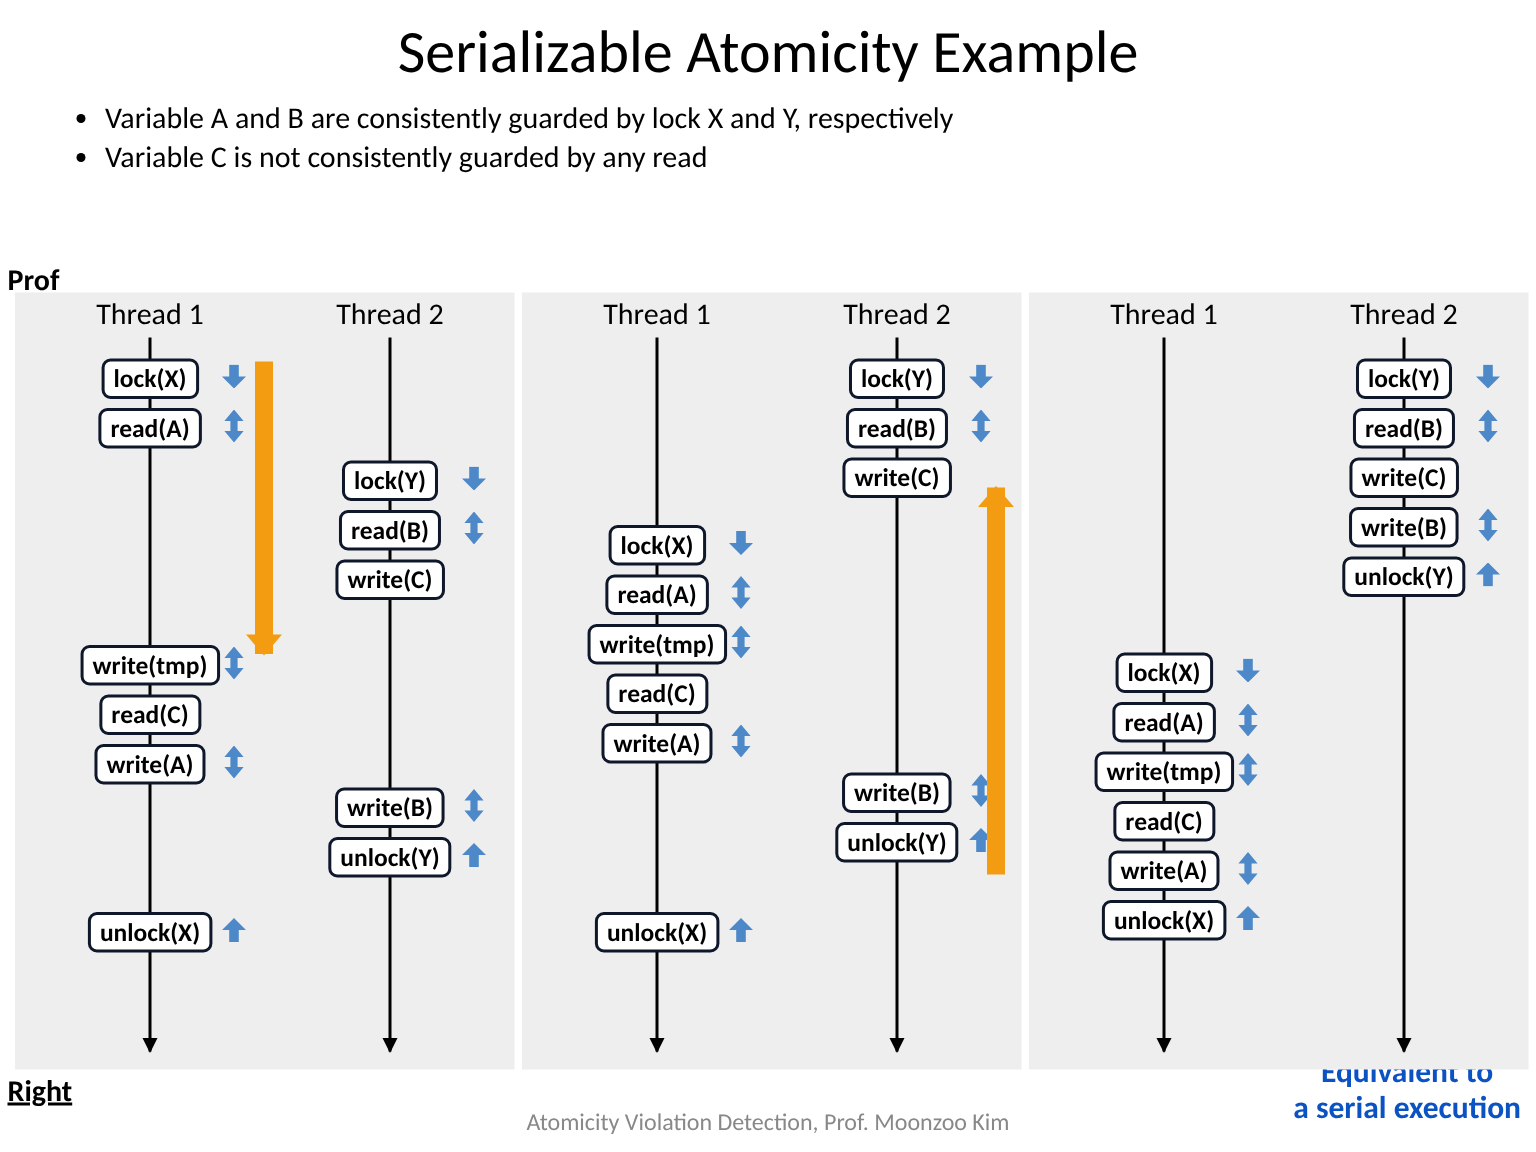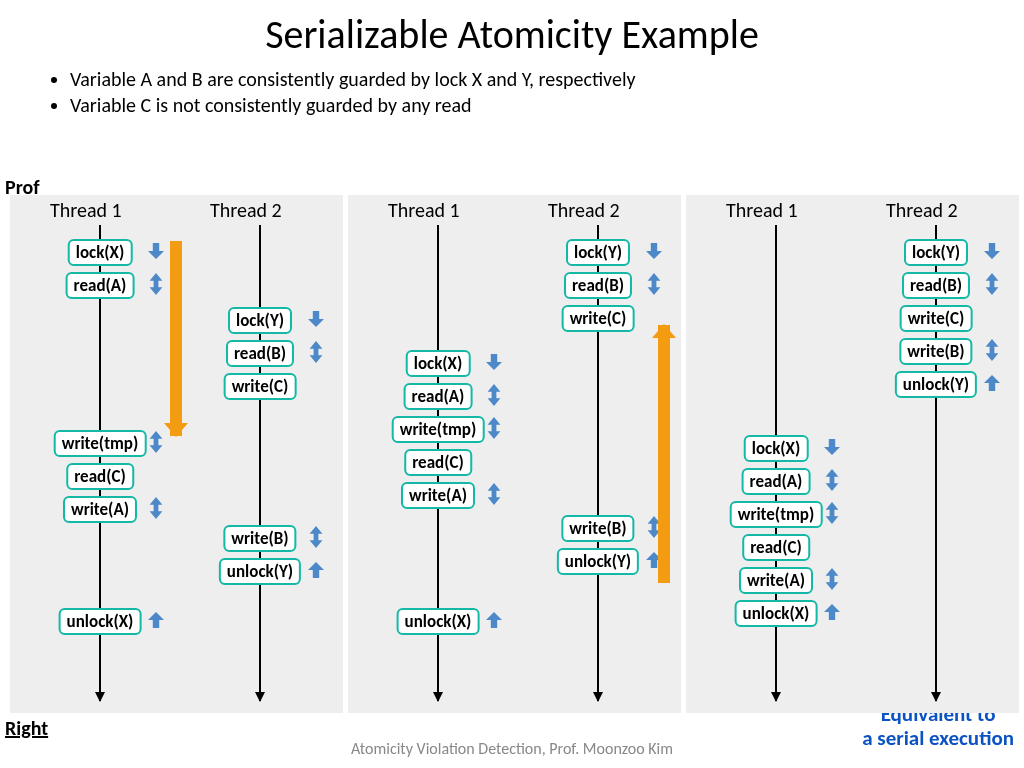--- a/index.html
+++ b/index.html
@@ -69,41 +69,42 @@
   }
   .panel {
     flex: 1;
     background: #eee;
     position: relative;
   }
   .thread-label {
     position: absolute;
     font-size: 20px;
     width: 100px;
+    text-align: center;
   }
   .vline {
     position: absolute;
     width: 2px;
     background: black;
     top: 30px;
     bottom: 12px;
   }
   .vline::after {
     content: '';
     position: absolute;
     bottom: -1px;
     left: -4px;
     border-left: 5px solid transparent;
     border-right: 5px solid transparent;
     border-top: 10px solid black;
   }
   .op {
     position: absolute;
     background: white;
-    border: 2px solid #14b8a6;
+    border: 2px solid #0f172a;
     border-radius: 6px;
     font-size: 17px;
     font-weight: bold;
     padding: 1px 6px;
     white-space: nowrap;
     transform: translateX(-50%);
     z-index: 2;
   }
   
   .arr {

